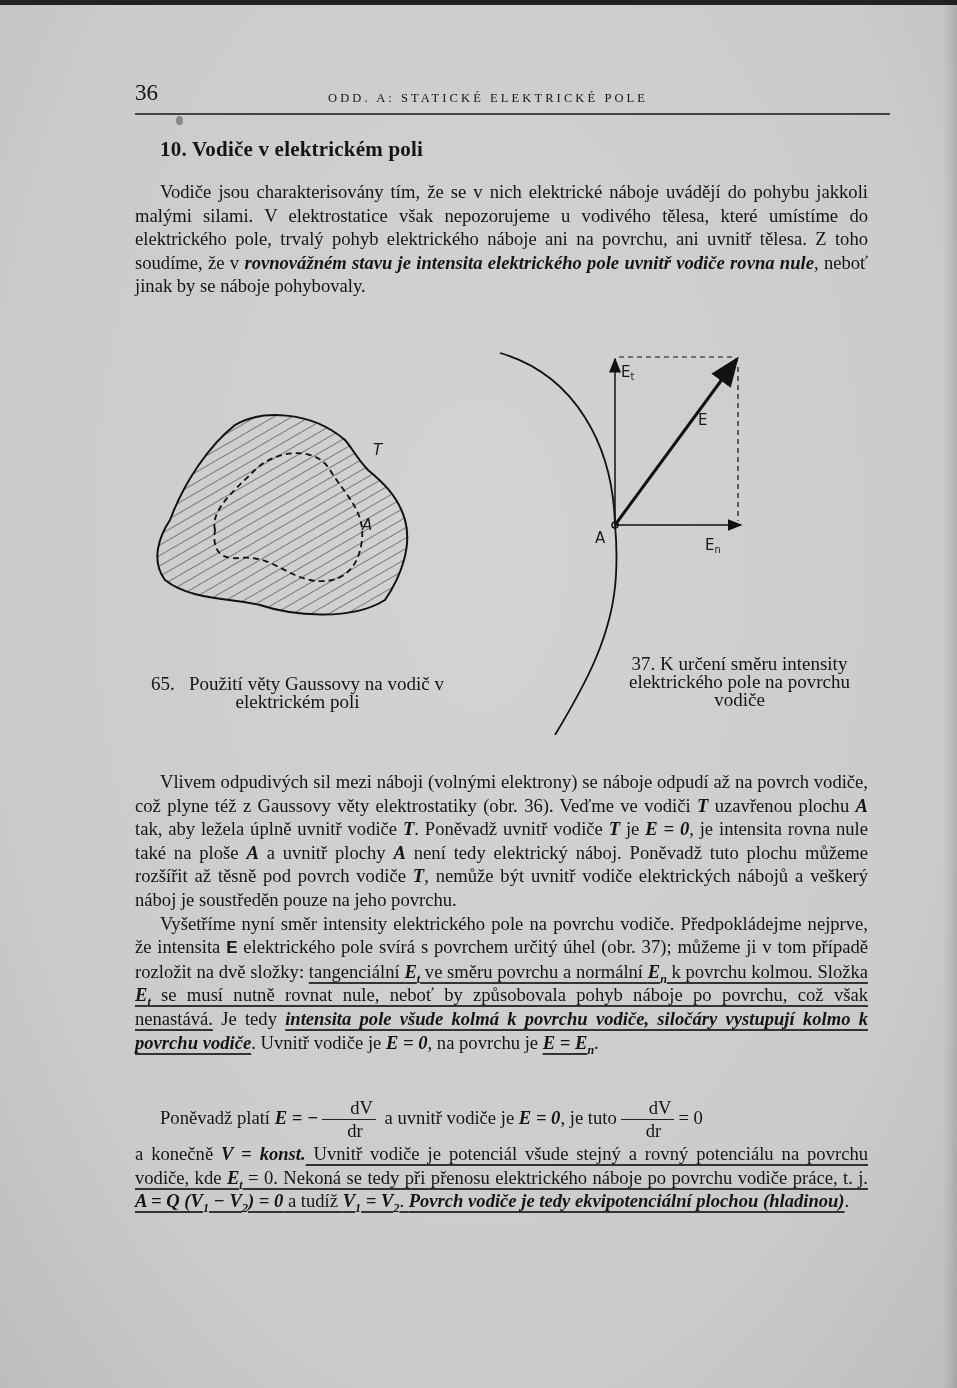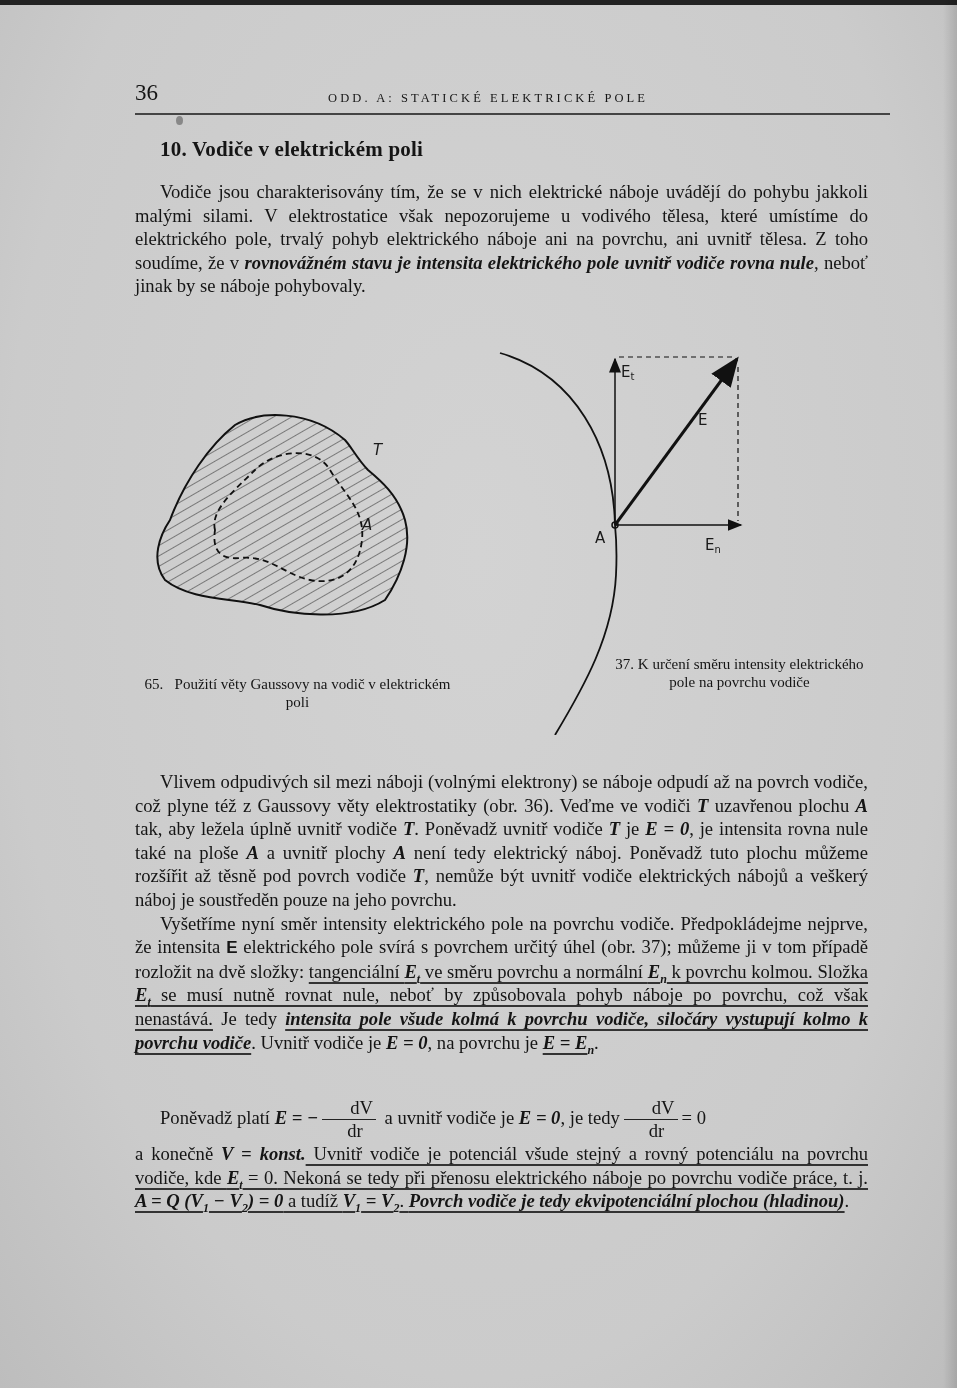--- a/index.html
+++ b/index.html
@@ -25,21 +25,21 @@
     .p2 { top: 770px; }
     .p3 { top: 1097px; }
     em { font-style: italic; font-weight: bold; }
     .ul { text-decoration: underline; text-decoration-color: #333; text-underline-offset: 4px; text-decoration-thickness: 1.5px; }
     .bold-E { font-family: "Liberation Sans", "DejaVu Sans", sans-serif; font-weight: bold; font-size: 17px; }
     sub { font-size: 12px; line-height: 0; }
     .fig { position: absolute; }
     .fig36 { left: 140px; top: 400px; width: 270px; height: 225px; }
     .fig37 { left: 495px; top: 345px; width: 260px; height: 390px; }
     .fig-label { font-family: "DejaVu Sans", "Liberation Sans", sans-serif; font-size: 15px; fill: #1a1a1a; }
-    .caption { position: absolute; font-size: 15px; line-height: 18px; text-align: center; }
+    .caption { position: absolute; font-size: 19px; line-height: 18px; text-align: center; }
     .cap36 { left: 135px; top: 675px; width: 325px; }
     .cap37 { left: 612px; top: 655px; width: 255px; }
     .frac { display: inline-block; vertical-align: middle; text-align: left; margin: 0 4px; line-height: 22px; }
     .frac .num { display: block; border-bottom: 1px solid #222; padding: 0 3px; }
     .frac .den { display: block; }
   </style>
 </head>
 <body>
 
 <div class="topbar"></div>
@@ -106,18 +106,18 @@
   <p>
     <span>Vlivem odpudivých sil mezi náboji (volnými elektrony) se náboje odpudí až na povrch vodiče, což plyne též z Gaussovy věty elektrostatiky (obr. 36). Veďme ve vodiči </span><em>T</em><span> uzavřenou plochu </span><em>A</em><span> tak, aby ležela úplně uvnitř vodiče </span><em>T</em><span>. Poněvadž uvnitř vodiče </span><em>T</em><span> je </span><em>E = 0</em><span>, je intensita rovna nule také na ploše </span><em>A</em><span> a uvnitř plochy </span><em>A</em><span> není tedy elektrický náboj. Poněvadž tuto plochu můžeme rozšířit až těsně pod povrch vodiče </span><em>T</em><span>, nemůže být uvnitř vodiče elektrických nábojů a veškerý náboj je soustředěn pouze na jeho povrchu.</span>
   </p>
   <p style="margin-top:0">
     <span>Vyšetříme nyní směr intensity elektrického pole na povrchu vodiče. Předpokládejme nejprve, že intensita </span><span class="bold-E">E</span><span> elektrického pole svírá s povrchem určitý úhel (obr. 37); můžeme ji v tom případě rozložit na dvě složky: </span><span class="ul"><span>tangenciální </span><em>E</em><sub><em>t</em></sub><span> ve směru povrchu a normální </span><em>E</em><sub><em>n</em></sub><span> k povrchu kolmou. Složka </span><em>E</em><sub><em>t</em></sub><span> se musí nutně rovnat nule, neboť by způsobovala pohyb náboje po povrchu, což však nenastává.</span></span><span> Je tedy </span><em class="ul">intensita pole všude kolmá k povrchu vodiče, siločáry vystupují kolmo k povrchu vodiče</em><span>. Uvnitř vodiče je </span><em>E = 0</em><span>, na povrchu je </span><em class="ul"><span>E = E</span><sub>n</sub></em><span>.</span>
   </p>
 </div>
 
 <div class="para p3">
   <p>
-    <span>Poněvadž platí </span><em>E = −</em><span class="frac"><span class="num">dV</span><span class="den">dr</span></span><span> a uvnitř vodiče je </span><em>E = 0</em><span>, je tedy</span><span class="frac"><span class="num">dV</span><span class="den">dr</span></span><span>= 0</span>
+    <span>Poněvadž platí </span><em>E = −</em><span class="frac"><span class="num">dV</span><span class="den">dr</span></span><span> a uvnitř vodiče je </span><em>E = 0</em><span>, je tuto</span><span class="frac"><span class="num">dV</span><span class="den">dr</span></span><span>= 0</span>
   </p>
   <p style="text-indent:0">
     <span>a konečně </span><em>V = konst.</em><span class="ul"><span> Uvnitř vodiče je potenciál všude stejný a rovný potenciálu na povrchu vodiče, kde </span><em>E</em><sub><em>t</em></sub><span> = 0.</span><span> Nekoná se tedy při přenosu elektrického náboje po povrchu vodiče práce, t. j. </span><em><span>A = Q (V</span><sub>1</sub><span> − V</span><sub>2</sub><span>) = 0</span></em><span> a tudíž </span><em><span>V</span><sub>1</sub><span> = V</span><sub>2</sub></em><span>. </span><em>Povrch vodiče je tedy ekvipotenciální plochou (hladinou)</em></span><span>.</span>
   </p>
 </div>
 
 </body></html>

